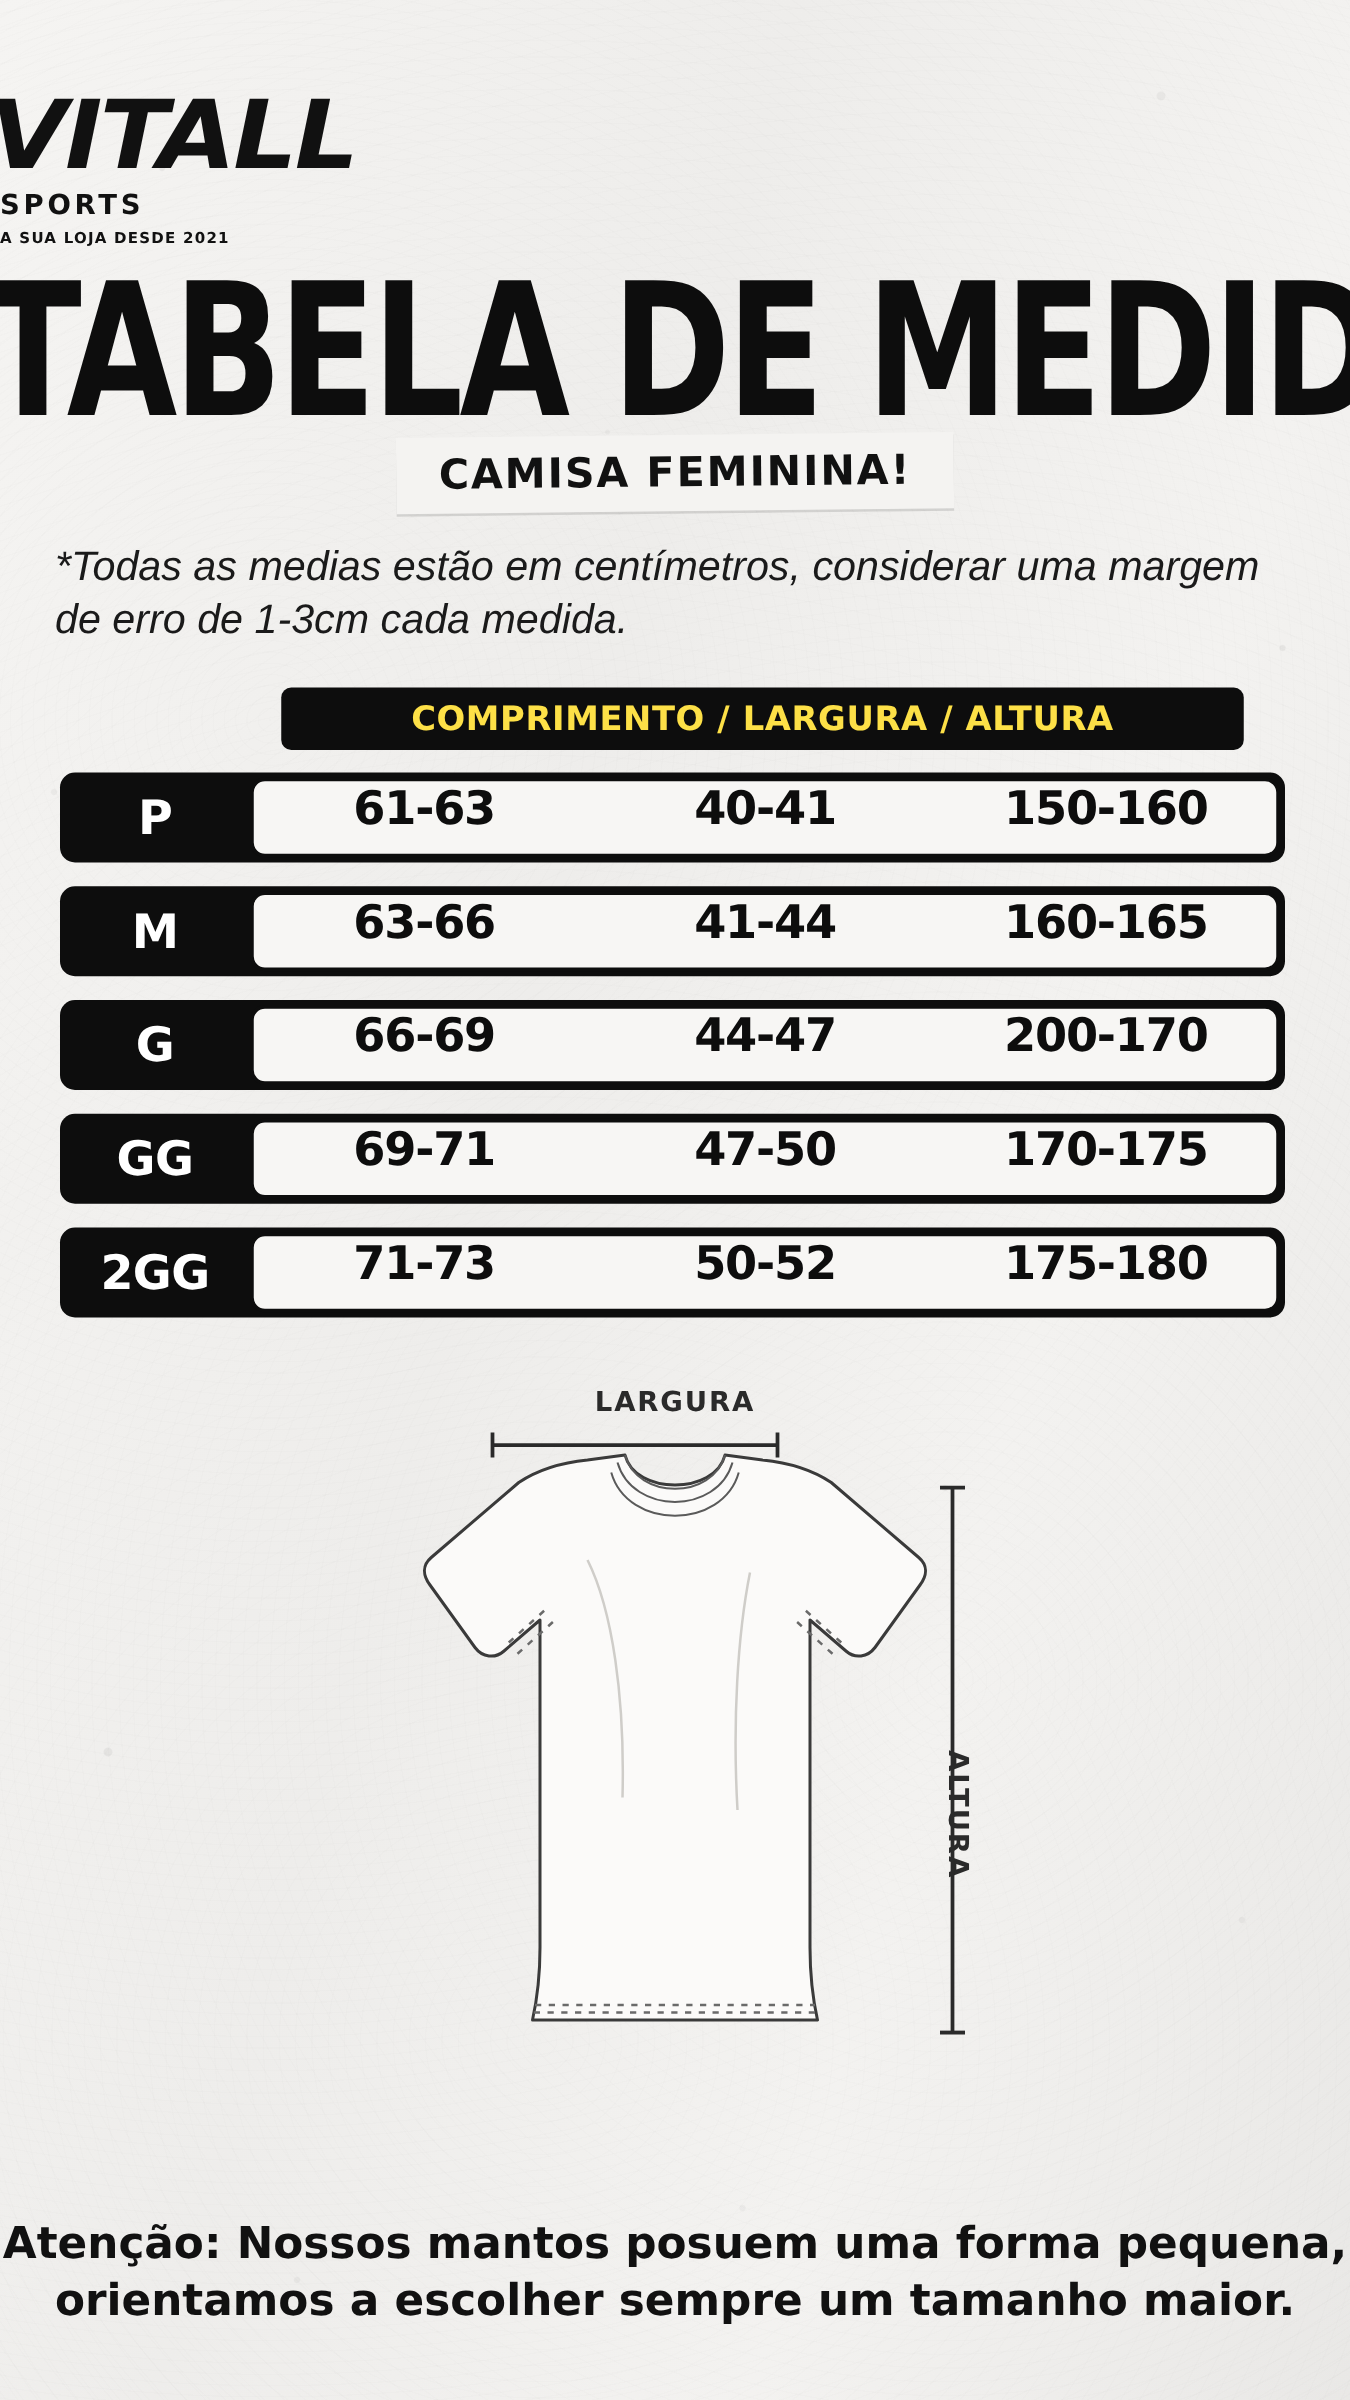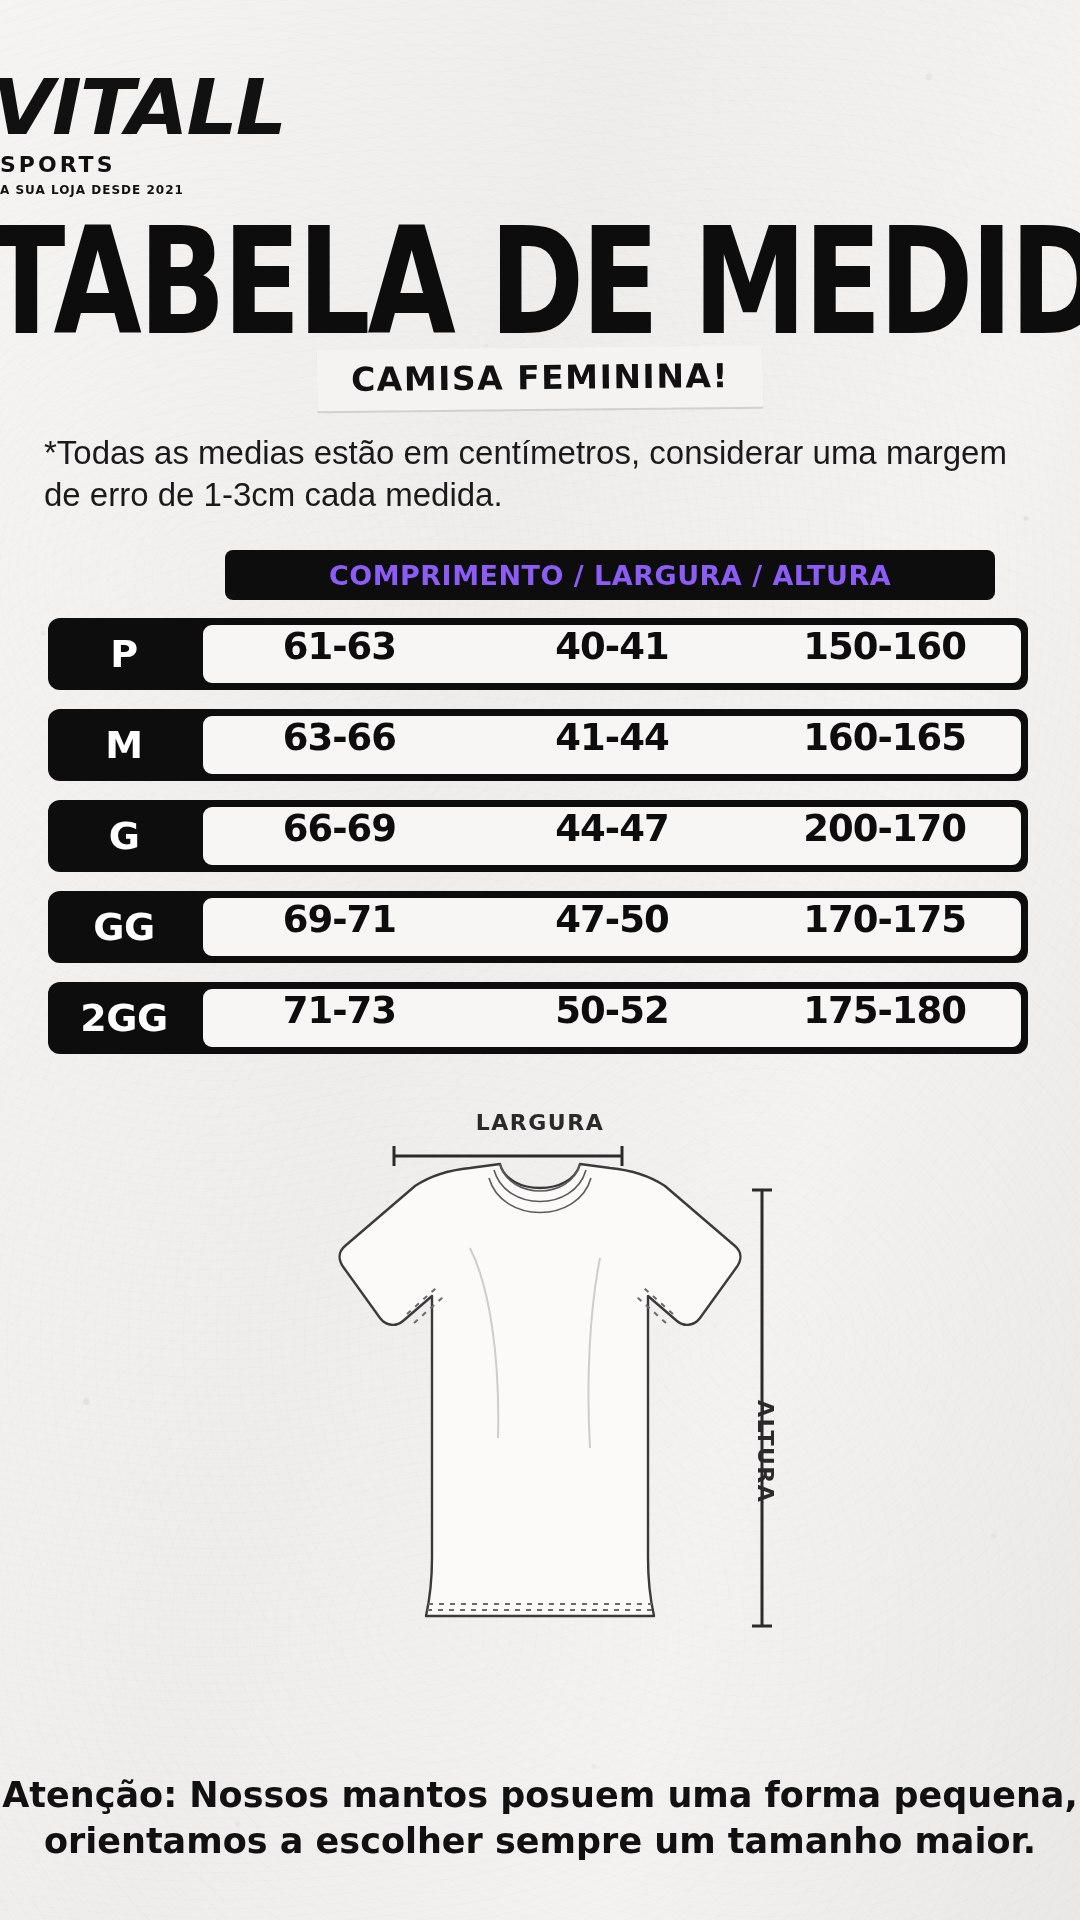--- a/index.html
+++ b/index.html
@@ -119,41 +119,42 @@
   
   .note {
     position: absolute;
     top: 432px;
     left: 44px;
     width: 995px;
     font-family: "Liberation Sans", sans-serif;
     font-size: 33px;
     line-height: 1.28;
     color: #1a1a1a;
+    font-style: italic;
   }
 
   
   .table-header {
     position: absolute;
     top: 550px;
     left: 225px;
     width: 770px;
     height: 50px;
     background: #0d0d0d;
     border-radius: 8px;
     display: flex;
     align-items: center;
     justify-content: center;
   }
   .table-header span {
     font-family: "DejaVu Sans", sans-serif;
     font-weight: 700;
     font-size: 27px;
     letter-spacing: .5px;
-    color: #8b5cf6;
+    color: #fde047;
     white-space: nowrap;
   }
 
   .rows { position: absolute; top: 618px; left: 48px; width: 980px; }
   .row {
     position: relative;
     height: 72px;
     margin-bottom: 19px;
     background: #0d0d0d;
     border-radius: 12px;

